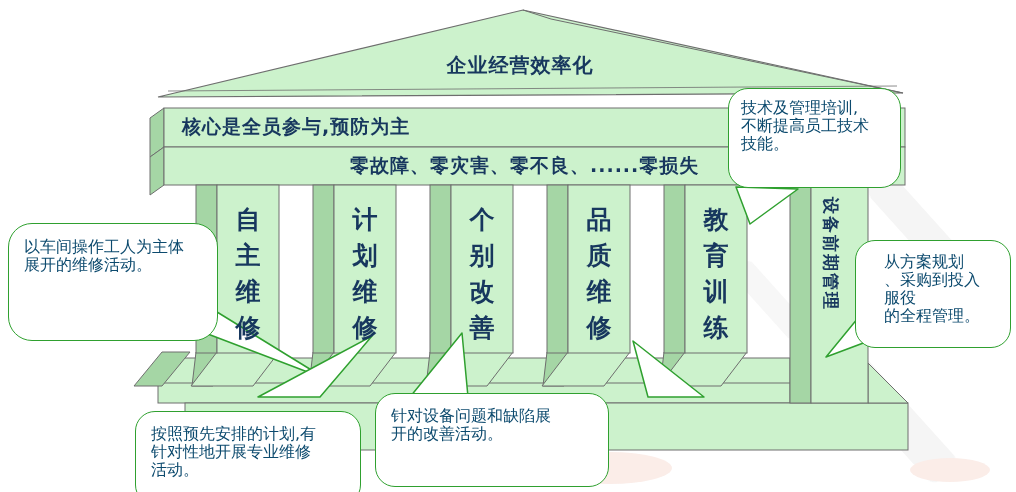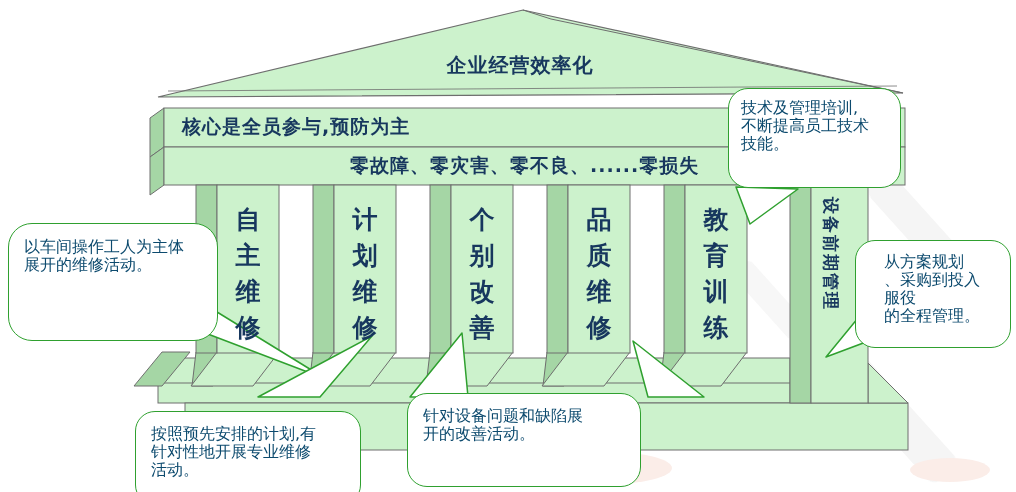--- a/index.html
+++ b/index.html
@@ -21,21 +21,21 @@
   }
   .callout{
     position:absolute;background:#ffffff;border:1.5px solid #2FA02F;border-radius:20px;
     color:#0c4a6e;font-size:16px;line-height:1.13;padding:13px 15px;box-sizing:border-box;
     white-space:pre-line;font-weight:normal;
   }
   .co-left{left:8px;top:192px;width:210px;height:118px;border-radius:24px;padding-top:14px;margin-top:31px;}
   .co-training{left:728px;top:88px;width:173px;height:100px;padding:10px 12px;}
   .co-early{left:855px;top:240px;width:156px;height:108px;padding:12px 28px;}
   .co-planned{left:135px;top:411px;width:226px;height:94px;}
-  .co-individual{left:375px;top:393px;width:234px;height:94px;margin-left:32px;}
+  .co-individual{left:375px;top:393px;width:234px;height:94px;}
   .co-quality{left:615px;top:393px;width:237px;height:94px;}
 </style>
 </head>
 <body>
 
 <div id="stage">
 
   <svg id="building-svg" width="1016" height="492" viewBox="0 0 1016 492">
 
     <g opacity="0.55">

